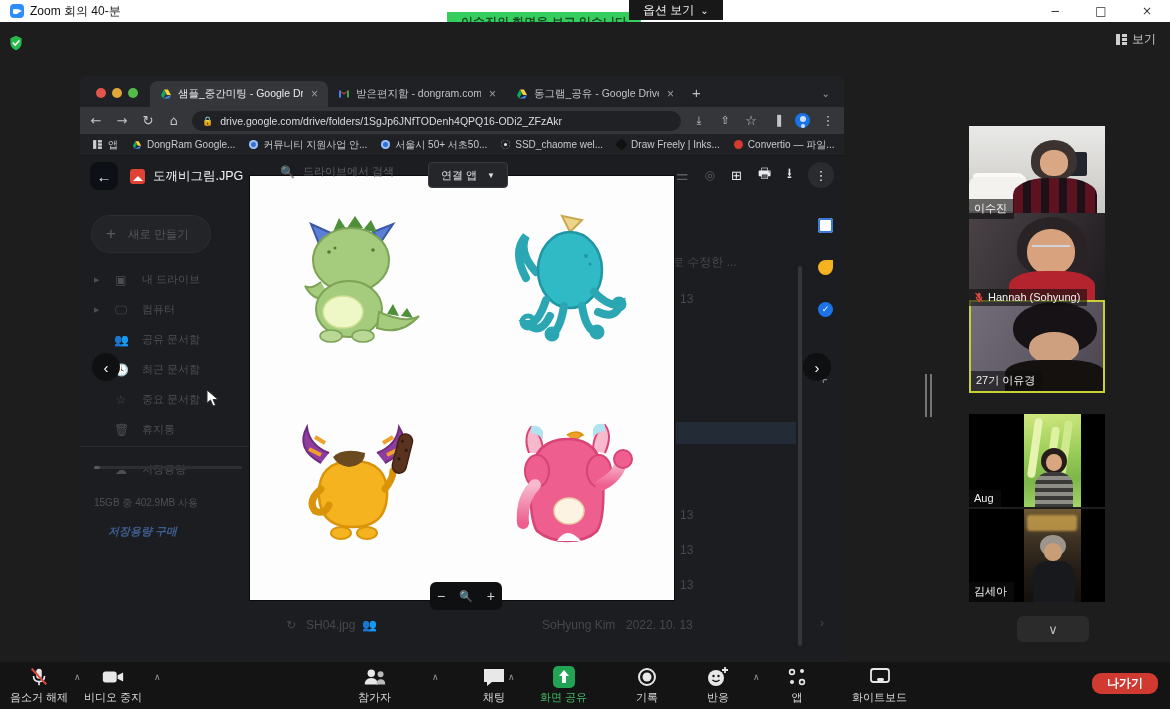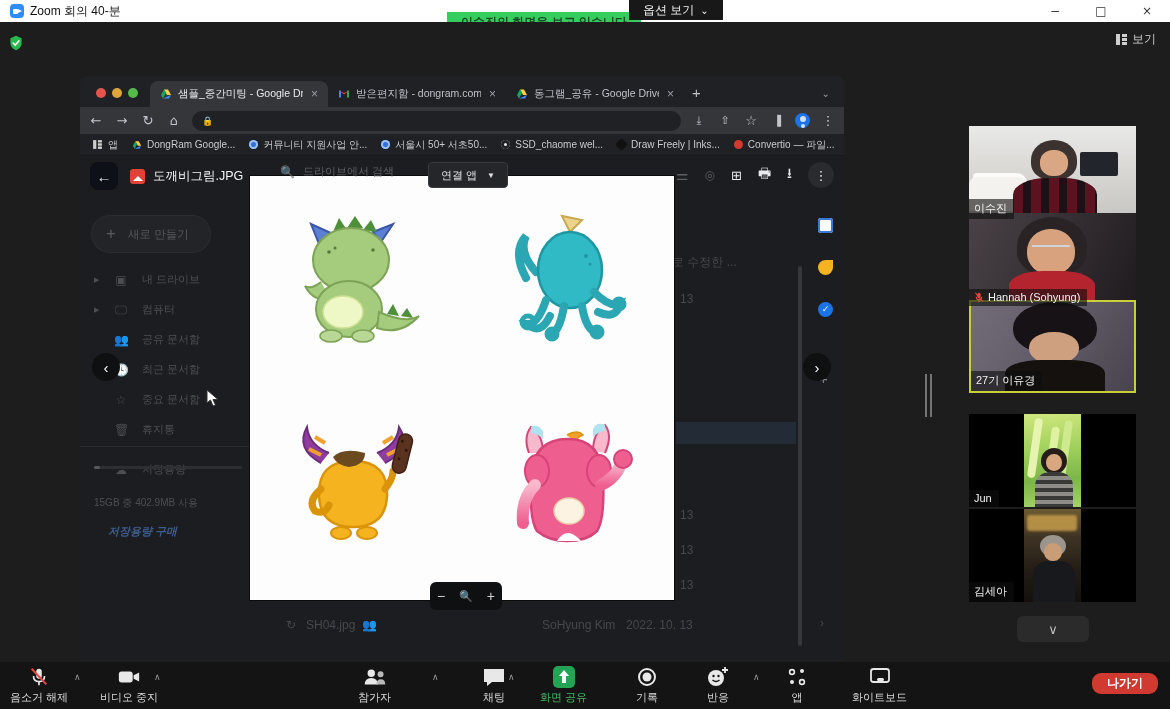--- a/index.html
+++ b/index.html
@@ -88,21 +88,21 @@
   
   #preview { position:absolute; left:170px; top:20px; width:424px; height:424px; background:#fdfdfd; box-shadow:0 0 0 1px #0b0b0b; display:grid; grid-template-columns:1fr 1fr; grid-template-rows:1fr 1fr; }
   .mcell { display:flex; align-items:center; justify-content:center; }
 
   
   .nav-circle { position:absolute; width:28px; height:28px; border-radius:50%; background:#0f1012; color:#fff; display:flex; align-items:center; justify-content:center; font-size:15px; z-index:7; }
   #zoomctl { position:absolute; left:350px; top:426px; width:72px; height:28px; background:#0f1012; border-radius:6px; display:flex; align-items:center; justify-content:space-around; color:#cfd2d6; font-size:14px; z-index:7; }
   #bottomrow { position:absolute; left:0px; top:448px; width:744px; height:30px; color:#44474b; font-size:10px; }
 
   
-  .ptile { position:absolute; left:969px; width:167px; height:93px; background:#000; overflow:hidden; }
+  .ptile { position:absolute; left:969px; width:136px; height:93px; background:#000; overflow:hidden; }
   .ptile.active { border:2px solid #c8cf37; box-shadow:inset 0 0 0 1px #6f9c3a; }
   .namechip { position:absolute; left:0; bottom:0; background:rgba(15,15,15,.62); color:#f2f2f2; font-size:11px; padding:2px 7px 3px 5px; display:flex; align-items:center; gap:4px; z-index:3; }
   .vart { position:absolute; inset:0; }
   
   .v1 { background:linear-gradient(180deg,#e9e9e7 0%,#d6d5d2 55%,#c6c5c1 100%); }
   .v1 .bed { position:absolute; left:0; bottom:8px; width:62px; height:34px; background:#f3f2ef; border-radius:8px 14px 2px 2px; box-shadow:0 -8px 0 -4px #fbfaf8; }
   .v1 .tv { position:absolute; right:18px; top:26px; width:38px; height:24px; background:#22262c; border-radius:2px; }
   .v1 .hair { position:absolute; left:62px; top:14px; width:46px; height:40px; border-radius:50% 50% 42% 42%; background:#3c3230; }
   .v1 .face { position:absolute; left:71px; top:24px; width:28px; height:26px; border-radius:46%; background:#d9a783; }
   .v1 .body { position:absolute; left:44px; top:52px; width:84px; height:42px; border-radius:40% 40% 0 0;
@@ -212,20 +212,21 @@
       <span id="tab-caret">⌄</span>
     </div>
 
     <div id="navbar">
       <span class="nav-ic">←</span>
       <span class="nav-ic">→</span>
       <span class="nav-ic">↻</span>
       <span class="nav-ic">⌂</span>
       <div id="omnibox">
         <span class="lock">🔒</span>
+        <span id="url">drive.google.com/drive/folders/1SgJp6JNfTODenh4QPQ16-ODi2_ZFzAkr</span>
       </div>
       <span class="nav-ic" style="font-size:11px;">⤓</span>
       <span class="nav-ic" style="font-size:11px;">⇧</span>
       <span class="nav-ic">☆</span>
       <span class="nav-ic" style="font-size:10px;">▐</span>
       <span class="avatar"></span>
       <span class="nav-ic">⋮</span>
     </div>
 
     <div id="bookmarks">
@@ -512,21 +513,21 @@
 
 <div class="ptile" style="top:414px">
   <div class="vart v4">
     <div class="strip"></div>
       <div class="leaf"></div>
       <div class="hair"></div>
       <div class="face"></div>
       <div class="body"></div>
   </div>
   <div class="namechip">
-      <span>Jun</span>
+      <span>Aug</span>
     </div>
 </div>
 
 <div class="ptile" style="top:509px">
   <div class="vart v5">
     <div class="strip"></div>
       <div class="glow"></div>
       <div class="hair"></div>
       <div class="face"></div>
       <div class="body"></div>
@@ -548,21 +549,21 @@
         <rect x="9" y="3" width="6" height="11" rx="3" fill="#e8e8e8"></rect>
         <path d="M6 11 Q6 17 12 17 Q18 17 18 11" fill="none" stroke="#e8e8e8" stroke-width="1.8"></path>
         <line x1="12" y1="17" x2="12" y2="21" stroke="#e8e8e8" stroke-width="1.8"></line>
         <line x1="4" y1="3" x2="20" y2="20" stroke="#e04a3f" stroke-width="2.2"></line>
       </svg>
     </span>
     <span>음소거 해제</span>
   </div>
   <span class="caret" style="left:74px">∧</span>
 
-  <div class="tbtn" style="left:100px">
+  <div class="tbtn" style="left:84px">
     <svg width="24" height="22" viewBox="0 0 26 22">
       <rect x="2" y="5" width="15" height="12" rx="3" fill="#e8e8e8"></rect>
       <path d="M18 9 L24 6 V16 L18 13 Z" fill="#e8e8e8"></path>
     </svg>
     <span>비디오 중지</span>
   </div>
   <span class="caret" style="left:154px">∧</span>
 
   <div class="tbtn" style="left:358px">
     <svg width="26" height="22" viewBox="0 0 28 22">

